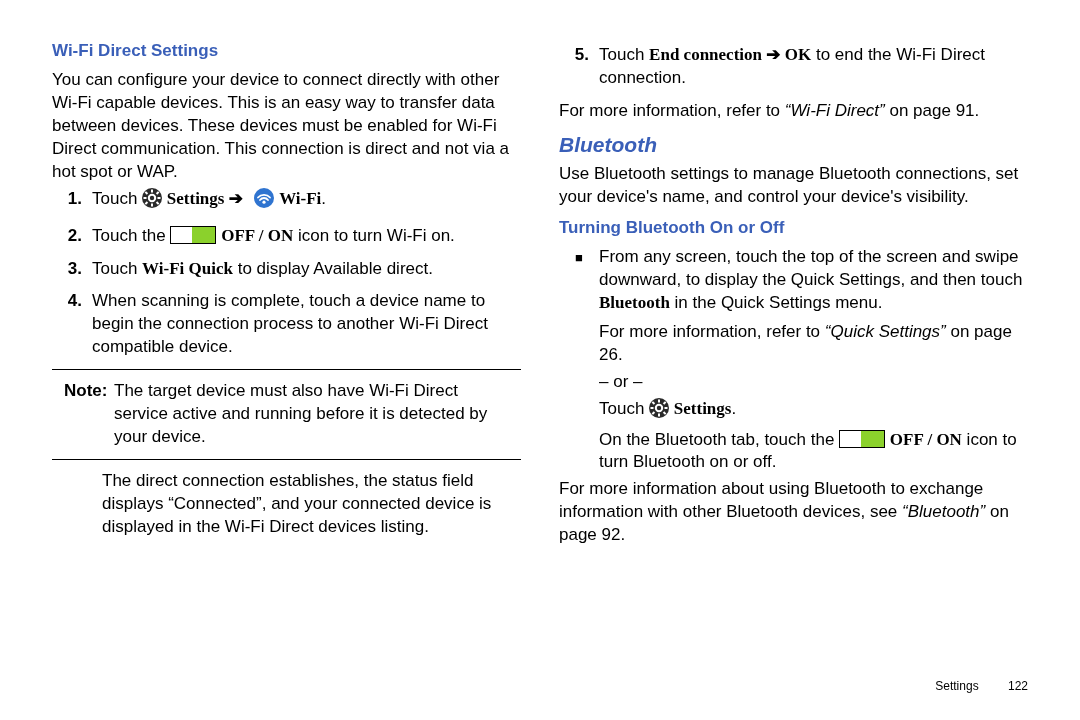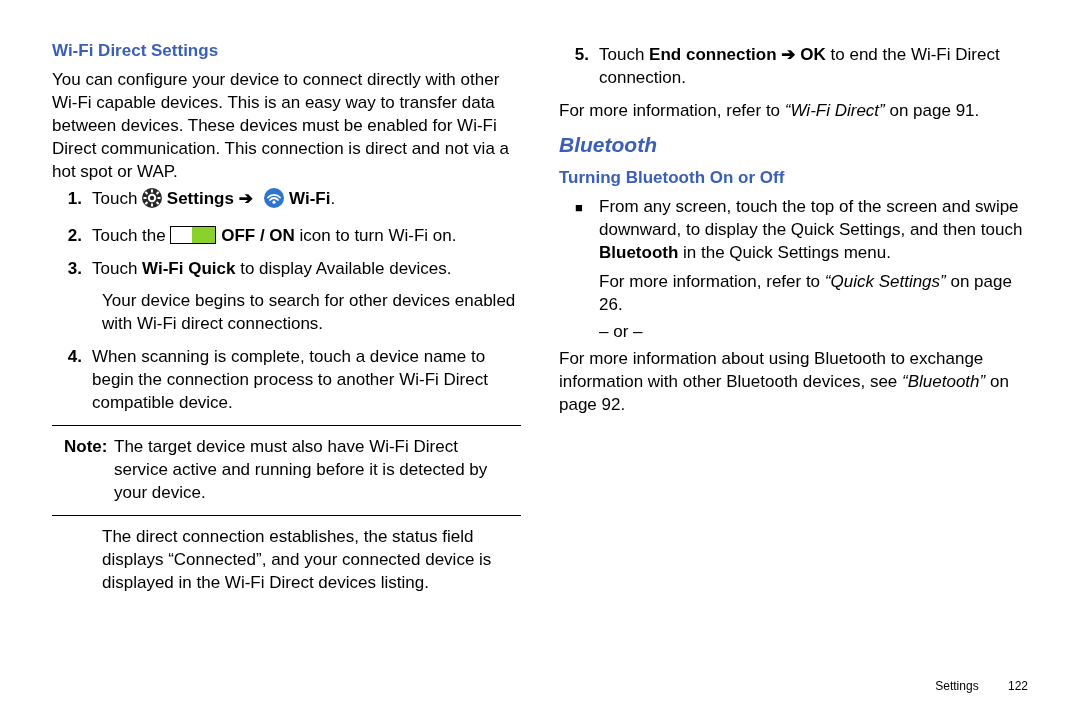--- a/index.html
+++ b/index.html
@@ -88,21 +88,21 @@
   }
   .toggle {
     display:inline-block; width:46px; height:18px;
     border:1.5px solid #000; position:relative; vertical-align:-3px;
     background:#fff;
   }
   .toggle::after{
     content:""; position:absolute; right:0; top:0; bottom:0; width:23px;
     background:#8bd12c;
   }
-  b { font-weight: bold; }
+  b { font-weight: bold; font-family: Liberation Serif, serif; }
   i { font-style: italic; }
 </style>
 </head>
 <body>
 
 <svg width="0" height="0" style="position:absolute">
   <defs>
     <g id="gear">
       <circle cx="10" cy="10" r="10" fill="#2a2a2a"></circle>
       <g fill="#fff">
@@ -155,25 +155,24 @@
         <span class="n">2.</span>
         <span class="t">
           <span>Touch the </span>
           <span class="toggle"></span>
           <b> OFF / ON</b><span> icon to turn Wi-Fi on.</span>
         </span>
       </li>
       <li>
         <span class="n">3.</span>
         <span class="t">
-          <span>Touch </span><b>Wi-Fi Quick</b><span> to display Available devices.</span>
+          <span>Touch </span><b>Wi-Fi Quick</b><span> to display Available direct.</span>
         </span>
       </li>
     </ol>
-    <p class="cont">Your device begins to search for other devices enabled with Wi-Fi direct connections.</p>
 
     <ol class="num">
       <li>
         <span class="n">4.</span>
         <span class="t">When scanning is complete, touch a device name to begin the connection process to another Wi-Fi Direct compatible device.</span>
       </li>
     </ol>
 
     <hr class="rule">
     <div class="note">
@@ -192,35 +191,48 @@
         <span class="t">
           <span>Touch </span><b>End connection </b><b>➔</b><b> OK</b><span> to end the Wi-Fi Direct connection.</span>
         </span>
       </li>
     </ol>
     <p>
       <span>For more information, refer to </span><i>“Wi-Fi Direct”</i><span> on page 91.</span>
     </p>
 
     <div class="section-heading">Bluetooth</div>
+    <p>Use Bluetooth settings to manage Bluetooth connections, set your device's name, and control your device's visibility.</p>
 
     <div class="sub-heading" style="margin-top:8px">Turning Bluetooth On or Off</div>
 
     <ul class="square">
       <li>
         <span class="b">■</span>
         <span class="t">
           <span>From any screen, touch the top of the screen and swipe downward, to display the Quick Settings, and then touch </span><b>Bluetooth</b><span> in the Quick Settings menu.</span>
         </span>
       </li>
     </ul>
     <p class="sub-indent">
       <span>For more information, refer to </span><i>“Quick Settings”</i><span> on page 26.</span>
     </p>
     <p class="sub-indent">– or –</p>
+    <p class="sub-indent">
+      <span>Touch </span>
+      <span class="icon"><svg width="20" height="20">
+            <use href="#gear"></use>
+          </svg></span>
+      <b> Settings</b><span>.</span>
+    </p>
+    <p class="sub-indent">
+      <span>On the Bluetooth tab, touch the </span>
+      <span class="toggle"></span>
+      <b> OFF / ON</b><span> icon to turn Bluetooth on or off.</span>
+    </p>
 
     <p style="">
       <span>For more information about using Bluetooth to exchange information with other Bluetooth devices, see </span><i>“Bluetooth”</i><span> on page 92.</span>
     </p>
   </div>
 </div>
 
 <div class="footer">
   <span>Settings</span>
   <span class="pg">122</span>

